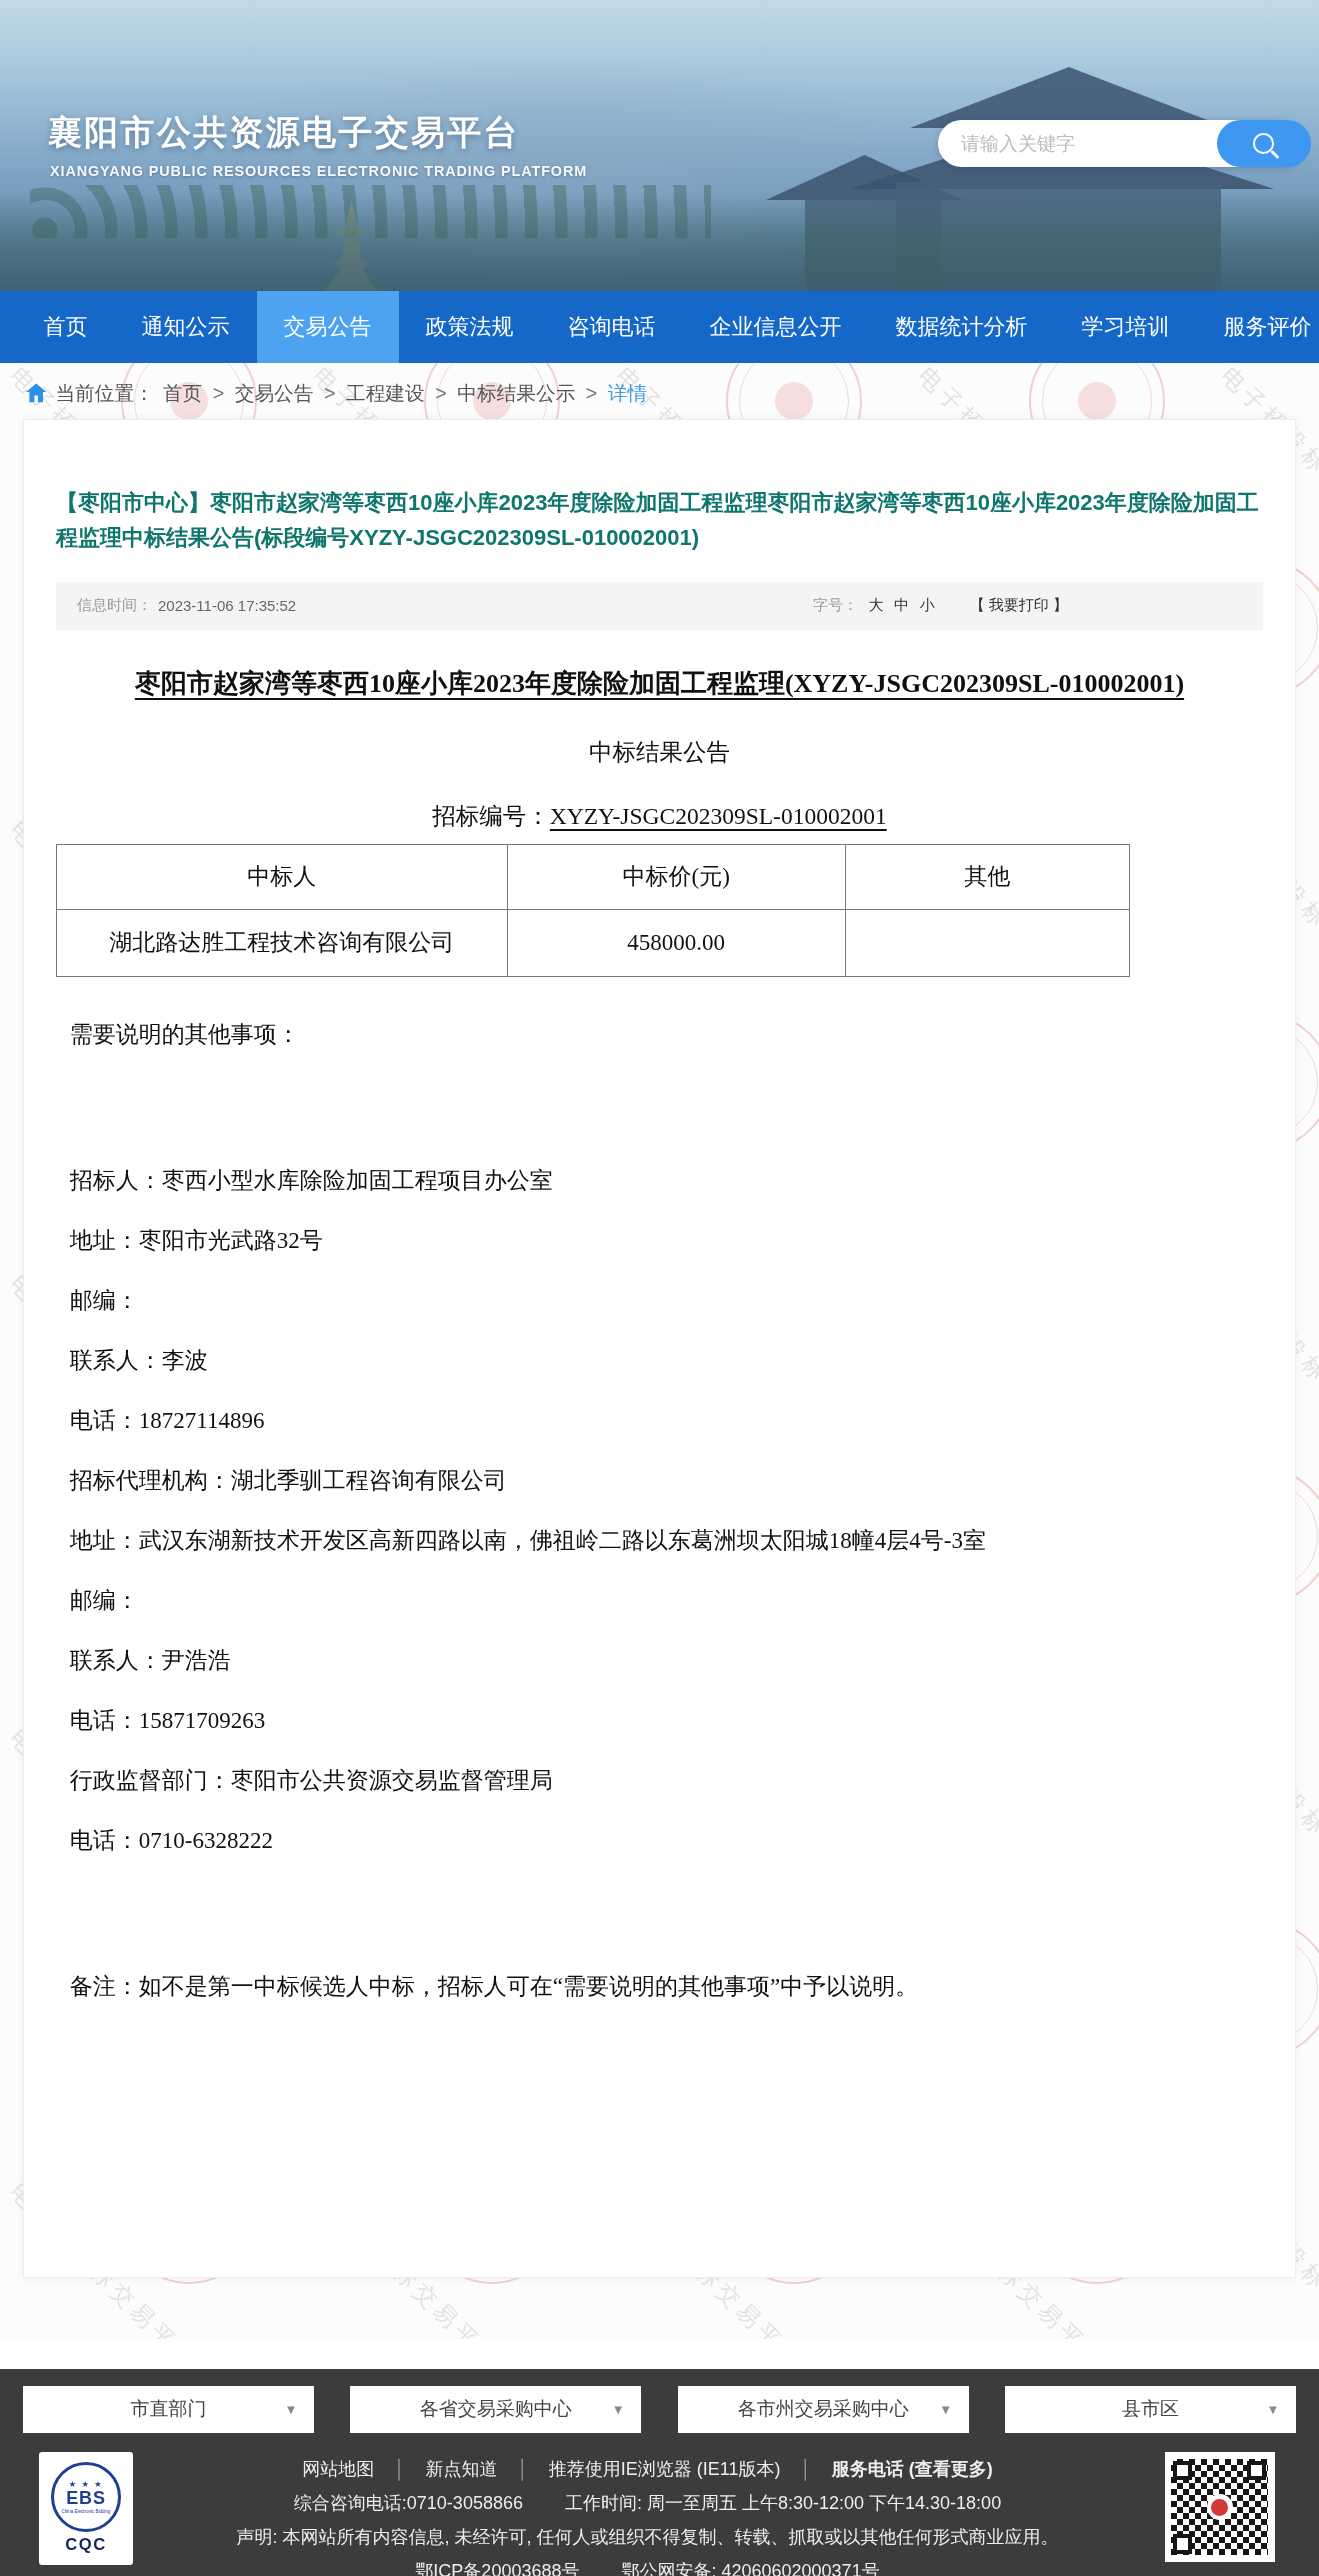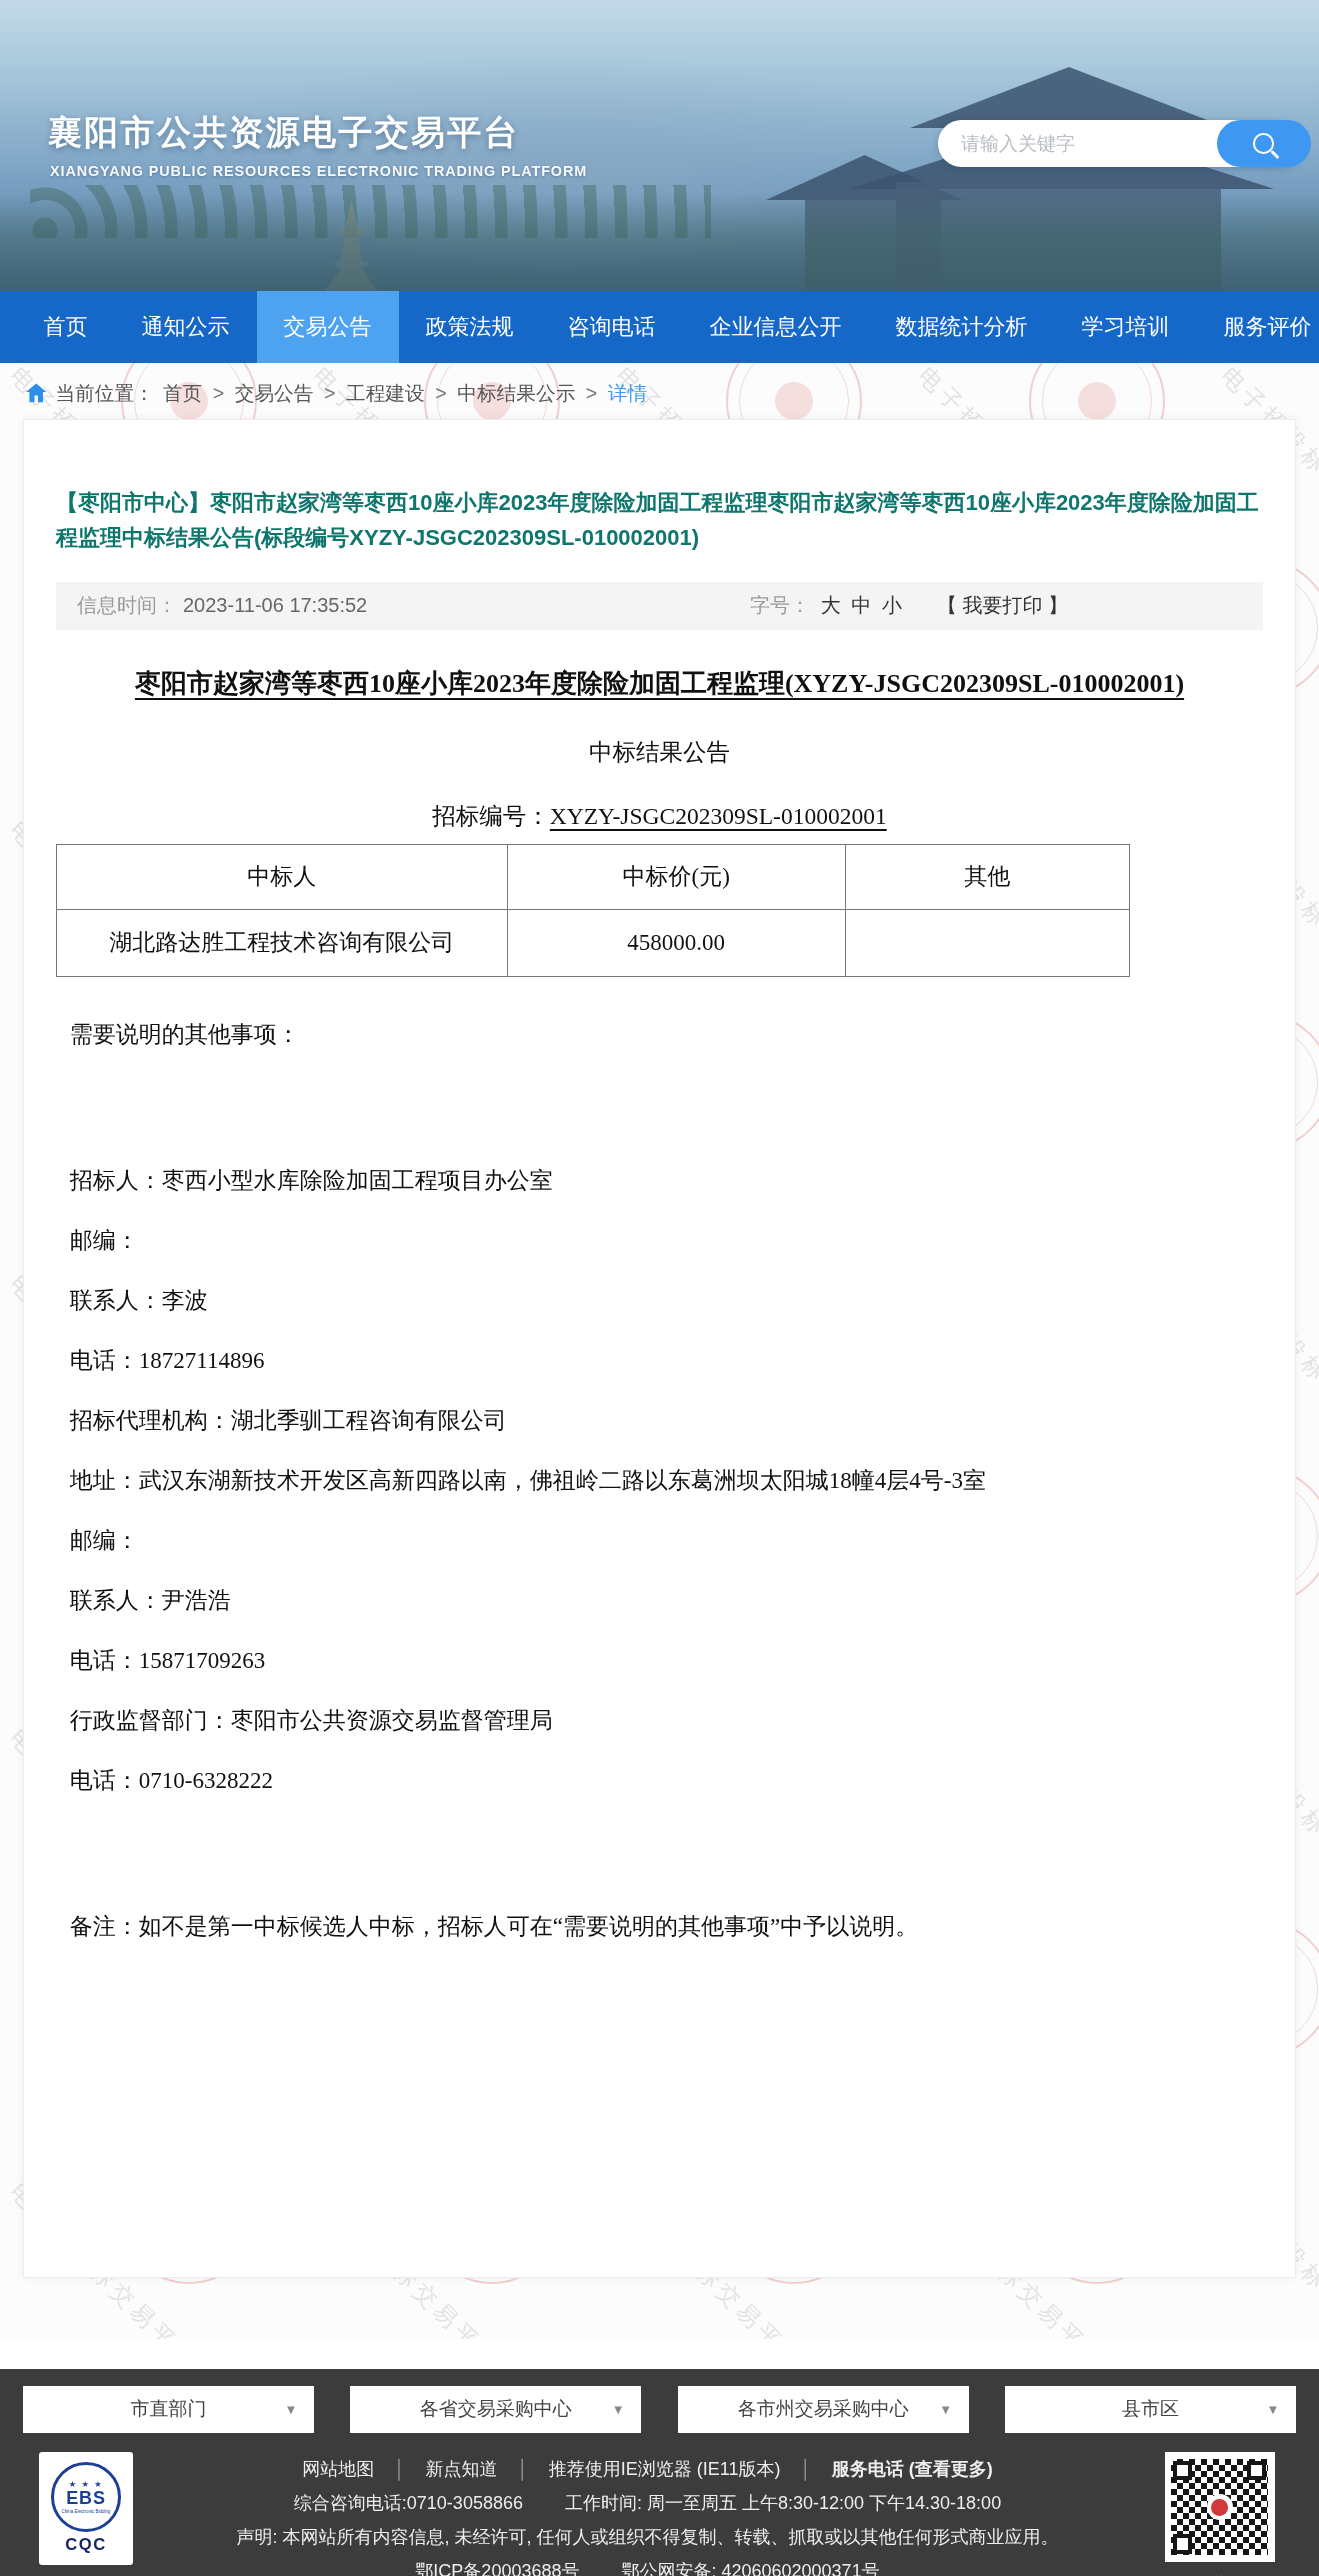--- a/index.html
+++ b/index.html
@@ -57,21 +57,21 @@
     font-size:19.7px;color:#555;gap:9px;}
   .crumb-sep{color:#777;margin:0 1.5px;}
   .crumb-link{cursor:pointer;}
   .crumb-current{color:#3d9be9;}
 
   
   .card{position:relative;z-index:1;margin:3px 23px 0 23px;background:#fff;border:0.8px solid #ececec;
     box-shadow:0 0 9px rgba(0,0,0,.06);height:1859px;overflow:hidden;padding:0 32px;box-sizing:border-box;}
   .art-title{margin-top:65px;text-align:left;font-size:22px;font-weight:bold;color:#0f766e;line-height:35px;}
   .info-bar{margin-top:27px;height:48px;background:#f4f4f4;display:flex;align-items:center;padding:0 21px;
-    font-size:20px;color:#999;}
+    font-size:15px;color:#999;}
   .info-bar .value{color:#666;margin-left:6px;}
   .info-right{margin-left:auto;margin-right:174px;display:flex;align-items:center;}
   .fs-label{color:#999;}
   .fs-btn{color:#333;cursor:pointer;margin-left:10.6px;}
   .print-btn{color:#333;cursor:pointer;margin-left:35px;}
 
   .doc{font-family:"Liberation Serif",serif;color:#101010;}
   .doc-h1{margin-top:36px;text-align:center;font-size:26px;font-weight:bold;text-decoration:underline;
     text-underline-offset:6px;}
   .doc-h2{margin-top:35px;text-align:center;font-size:23.5px;}
@@ -296,20 +296,21 @@
             <td>湖北路达胜工程技术咨询有限公司</td>
             <td>458000.00</td>
             <td></td>
           </tr>
         </tbody>
           </table>
 
         <div class="doc-line notes">需要说明的其他事项：</div>
 
         <div class="doc-line contact-start">招标人：枣西小型水库除险加固工程项目办公室</div>
+        <div class="doc-line">地址：枣阳市光武路32号</div>
         <div class="doc-line">邮编：</div>
         <div class="doc-line">联系人：李波</div>
         <div class="doc-line">电话：18727114896</div>
         <div class="doc-line">招标代理机构：湖北季驯工程咨询有限公司</div>
         <div class="doc-line wrap-early">地址：武汉东湖新技术开发区高新四路以南，佛祖岭二路以东葛洲坝太阳城18幢4层4号-3室</div>
         <div class="doc-line">邮编：</div>
         <div class="doc-line">联系人：尹浩浩</div>
         <div class="doc-line">电话：15871709263</div>
         <div class="doc-line">行政监督部门：枣阳市公共资源交易监督管理局</div>
         <div class="doc-line">电话：0710-6328222</div>

